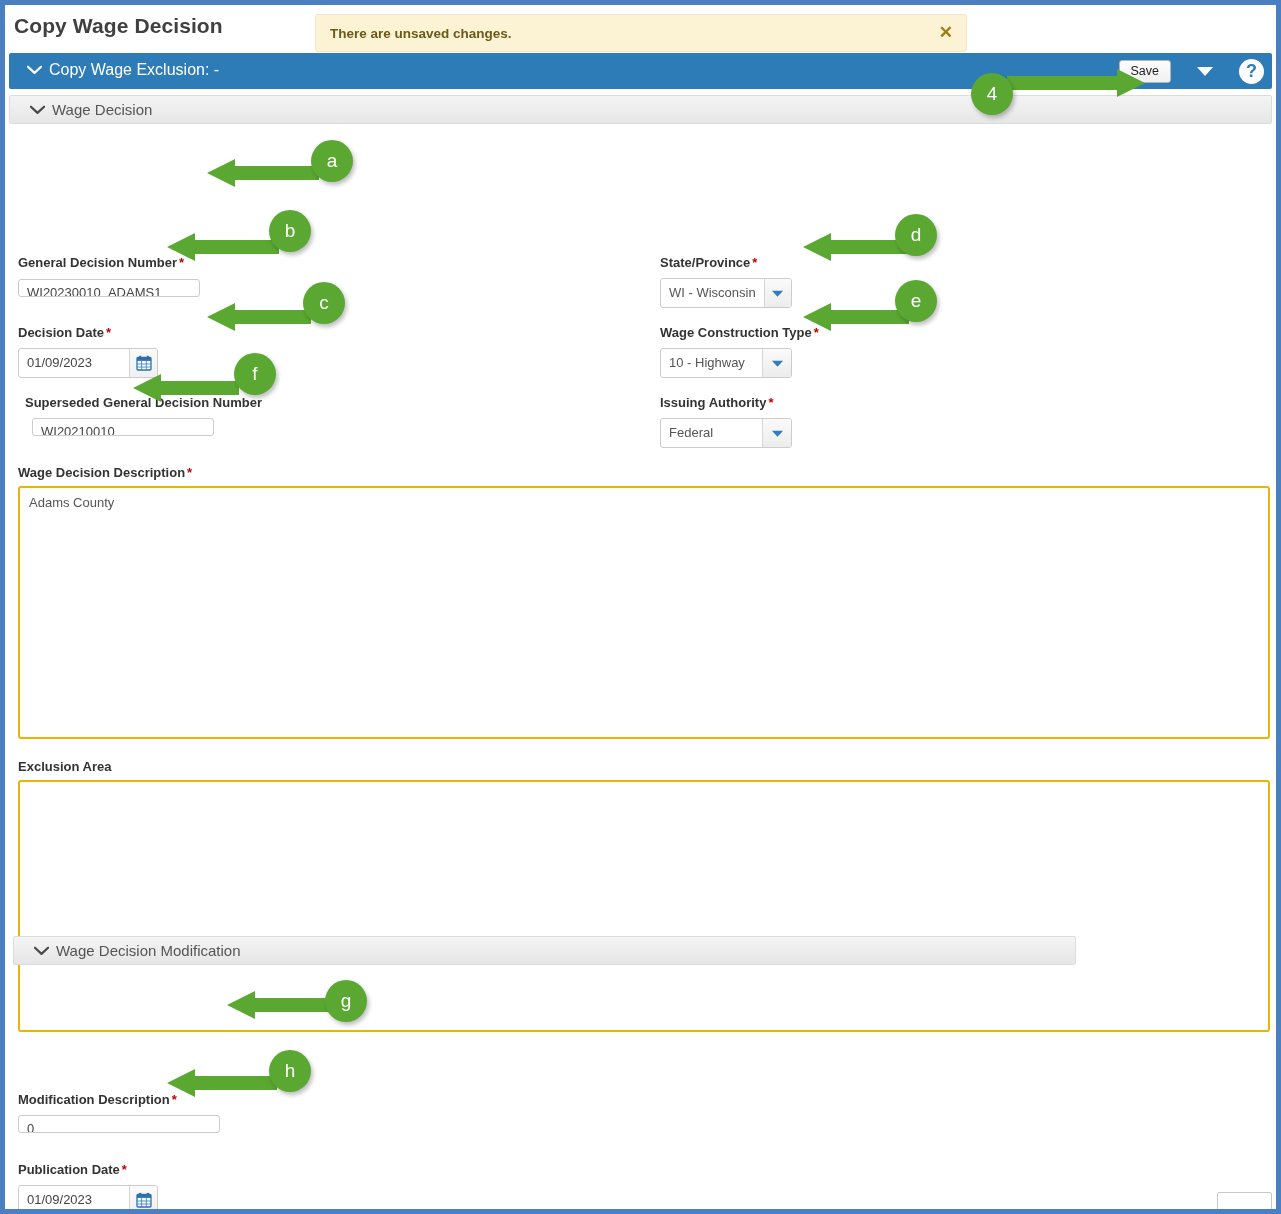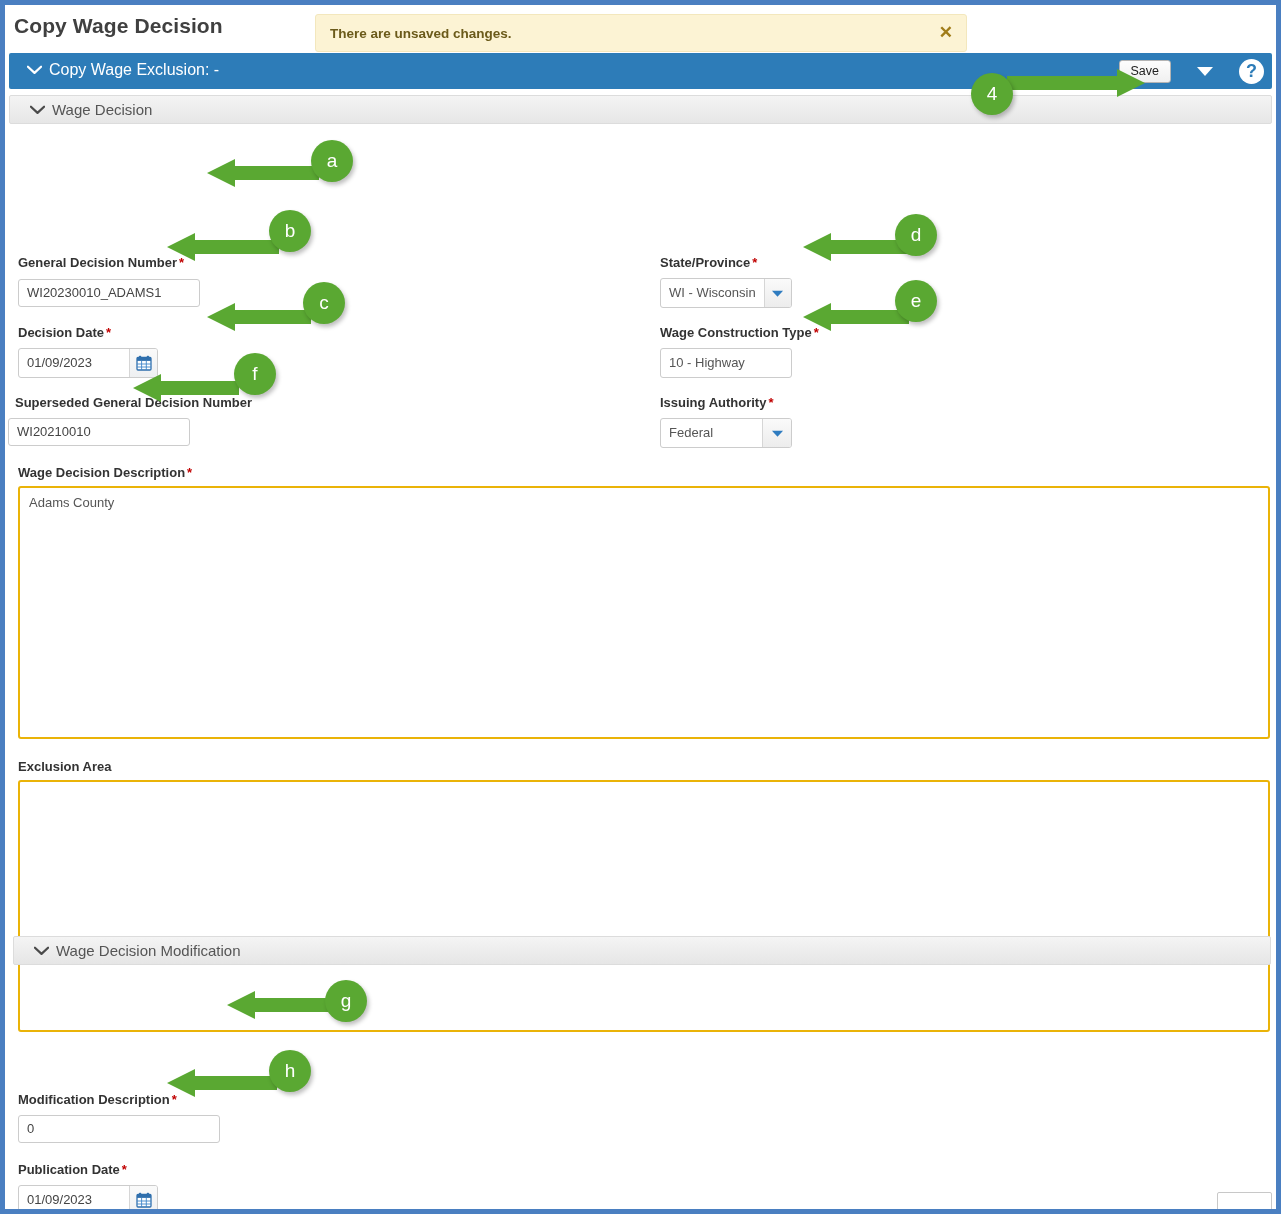--- a/index.html
+++ b/index.html
@@ -165,21 +165,21 @@
     position: absolute;
     font-size: 13px;
     font-weight: bold;
     color: #333;
     white-space: nowrap;
   }
   .req { color: #c00000; font-weight: bold; margin-left: 2px; }
 
   .txtinput {
     position: absolute;
-    height: 28px;
+    height: 18px;
     background: #ffffff;
     border: 1px solid #ccc;
     border-radius: 3px;
     font-size: 13px;
     color: #444;
     padding: 0 8px;
     line-height: 26px;
     white-space: nowrap;
     overflow: hidden;
     cursor: text;
@@ -343,41 +343,41 @@
           <g stroke="#3f86c9" stroke-width="0.9">
             <line x1="1" y1="9" x2="15" y2="9"></line>
                 <line x1="1" y1="12" x2="15" y2="12"></line>
             <line x1="5.6" y1="6" x2="5.6" y2="15"></line>
                 <line x1="10.3" y1="6" x2="10.3" y2="15"></line>
           </g>
         </svg>
       </div>
     </div>
 
-    <div class="fld-label" style="left:10px; top:271px;">
+    <div class="fld-label" style="left:20px; top:271px;">
       <span>Superseded General Decision Number</span>
     </div>
-    <div class="txtinput" style="left:3px; top:294px; width:182px;">WI20210010</div>
+    <div class="txtinput" style="left:27px; top:294px; width:182px;">WI20210010</div>
 
     <div class="fld-label" style="left:655px; top:131px;">
       <span>State/Province</span><span class="req">*</span>
     </div>
     <div class="selwrap" style="left:655px; top:154px; width:132px;">
       <div class="sval">WI - Wisconsin</div>
       <div class="sbtn">
         <svg viewBox="0 0 14 9" width="13" height="9">
               <path d="M1 1.5 L13 1.5 L7 8 Z" fill="#2f7cc0"></path>
             </svg>
       </div>
     </div>
 
     <div class="fld-label" style="left:655px; top:201px;">
       <span>Wage Construction Type</span><span class="req">*</span>
     </div>
-    <div class="selwrap" style="left:655px; top:224px; width:132px;flex-direction:column;">
+    <div class="selwrap" style="left:655px; top:224px; width:132px;">
       <div class="sval">10 - Highway</div>
       <div class="sbtn">
         <svg viewBox="0 0 14 9" width="13" height="9">
               <path d="M1 1.5 L13 1.5 L7 8 Z" fill="#2f7cc0"></path>
             </svg>
       </div>
     </div>
 
     <div class="fld-label" style="left:655px; top:271px;">
       <span>Issuing Authority</span><span class="req">*</span>
@@ -399,21 +399,21 @@
     </div>
 
     <div class="fld-label" style="left:13px; top:635px;">
       <span>Exclusion Area</span>
     </div>
     <div class="bigbox" style="left:13px; top:656px; width:1252px; height:252px;">
       <span class="bval"></span>
     </div>
   </div>
 
-  <div class="section-head" style="position:absolute; left:4px; top:925px; width:1258px;">
+  <div class="section-head" style="position:absolute; left:4px; top:925px; width:1063px;">
     <span class="chev-grey">
       <svg viewBox="0 0 16 10" width="15" height="10">
             <path d="M1 1.5 L8 8 L15 1.5" stroke="currentColor" stroke-width="2.4" fill="none" stroke-linecap="round" stroke-linejoin="round"></path>
           </svg>
     </span>
     <span class="label">Wage Decision Modification</span>
   </div>
 
   <div class="form-area">
     <div class="fld-label" style="left:13px; top:968px;">

